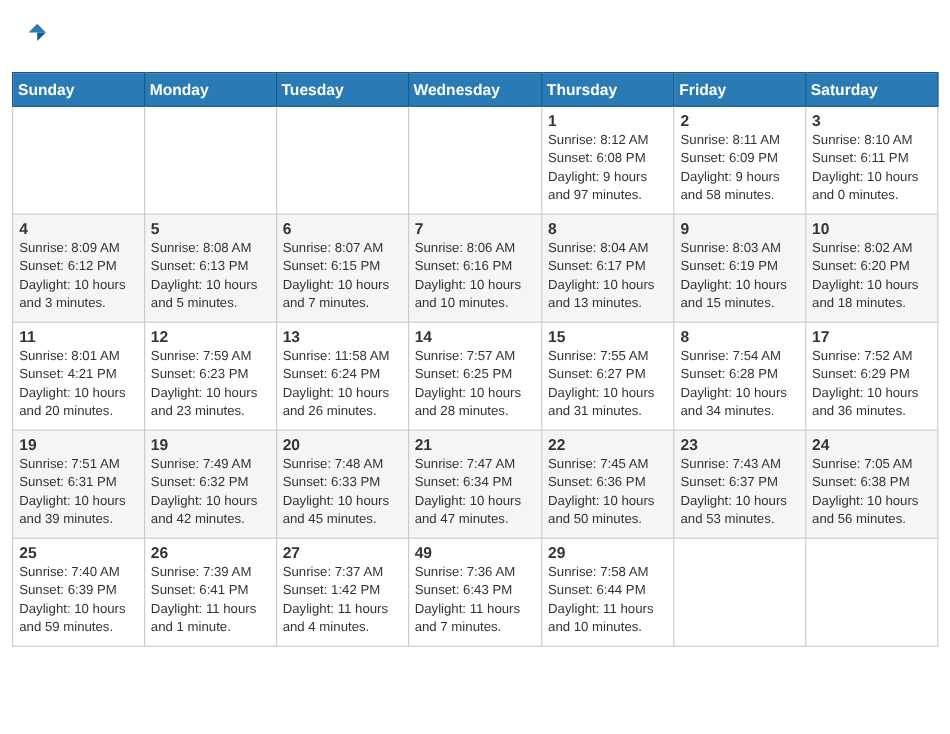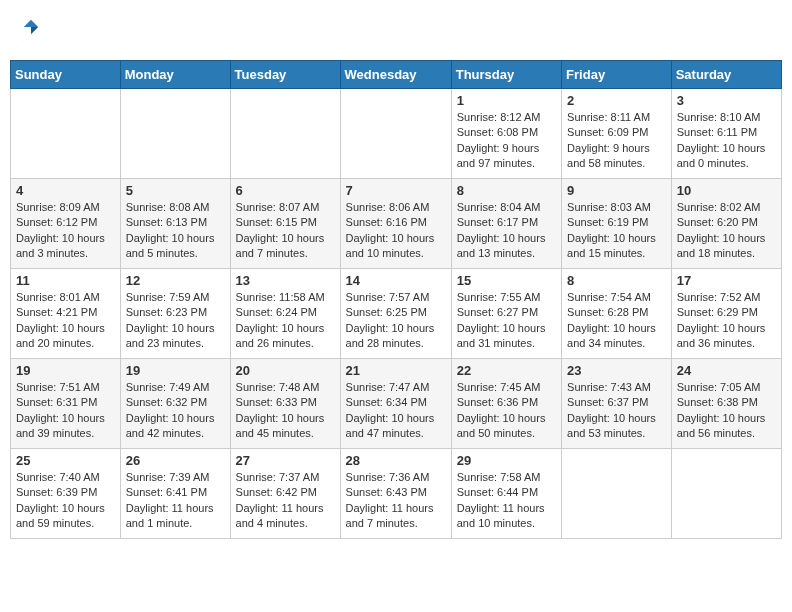--- a/index.html
+++ b/index.html
@@ -293,25 +293,25 @@
         </td>
         <td>
           <span class="day-num">26</span>
           <div class="day-info">Sunrise: 7:39 AM</div>
           <div class="day-info">Sunset: 6:41 PM</div>
           <div class="day-info">Daylight: 11 hours and 1 minute.</div>
         </td>
         <td>
           <span class="day-num">27</span>
           <div class="day-info">Sunrise: 7:37 AM</div>
-          <div class="day-info">Sunset: 6:42 PM</div>
+          <div class="day-info">Sunset: 1:42 PM</div>
           <div class="day-info">Daylight: 11 hours and 4 minutes.</div>
         </td>
         <td>
-          <span class="day-num">28</span>
+          <span class="day-num">49</span>
           <div class="day-info">Sunrise: 7:36 AM</div>
           <div class="day-info">Sunset: 6:43 PM</div>
           <div class="day-info">Daylight: 11 hours and 7 minutes.</div>
         </td>
         <td>
           <span class="day-num">29</span>
           <div class="day-info">Sunrise: 7:58 AM</div>
           <div class="day-info">Sunset: 6:44 PM</div>
           <div class="day-info">Daylight: 11 hours and 10 minutes.</div>
         </td>

